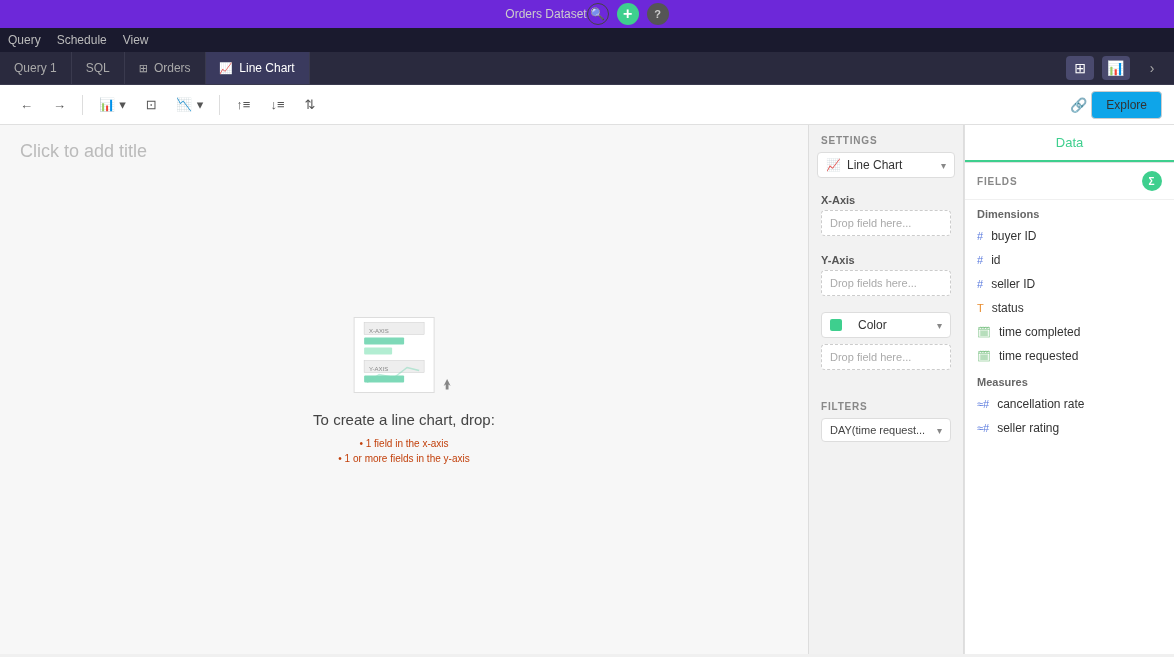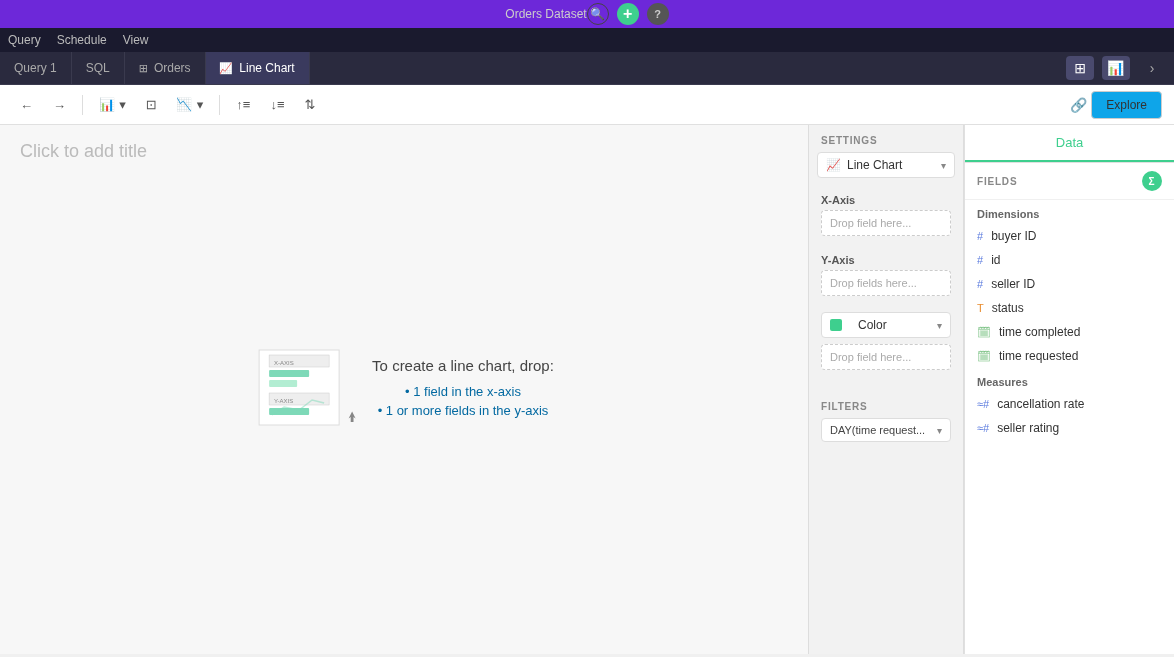--- a/index.html
+++ b/index.html
@@ -114,37 +114,37 @@
       color: #bbb;
       font-size: 18px;
       cursor: pointer;
     }
     .chart-placeholder {
       position: absolute;
       top: 50%;
       left: 50%;
       transform: translate(-50%, -50%);
       display: flex;
-      flex-direction: row;
+      flex-direction: column;
       align-items: center;
       gap: 8px;
     }
     .chart-diagram {
       width: 110px;
       height: 90px;
       position: relative;
     }
     .chart-diagram svg { width: 110px; height: 90px; }
     .drop-instructions {
       text-align: center;
       color: #555;
       font-size: 14px;
     }
     .drop-instructions .title { font-size: 15px; margin-bottom: 10px; color: #444; }
-    .drop-instructions .item { margin: 4px 0; color: #0369a1; font-size: 13px; }
+    .drop-instructions .item { margin: 4px 0; color: #c2410c; font-size: 10px; }
 
     
     .settings-panel {
       width: 156px;
       background: #f2f2f2;
       border-left: 1px solid #ddd;
       border-right: 1px solid #ddd;
       overflow-y: auto;
     }
     .settings-header {

